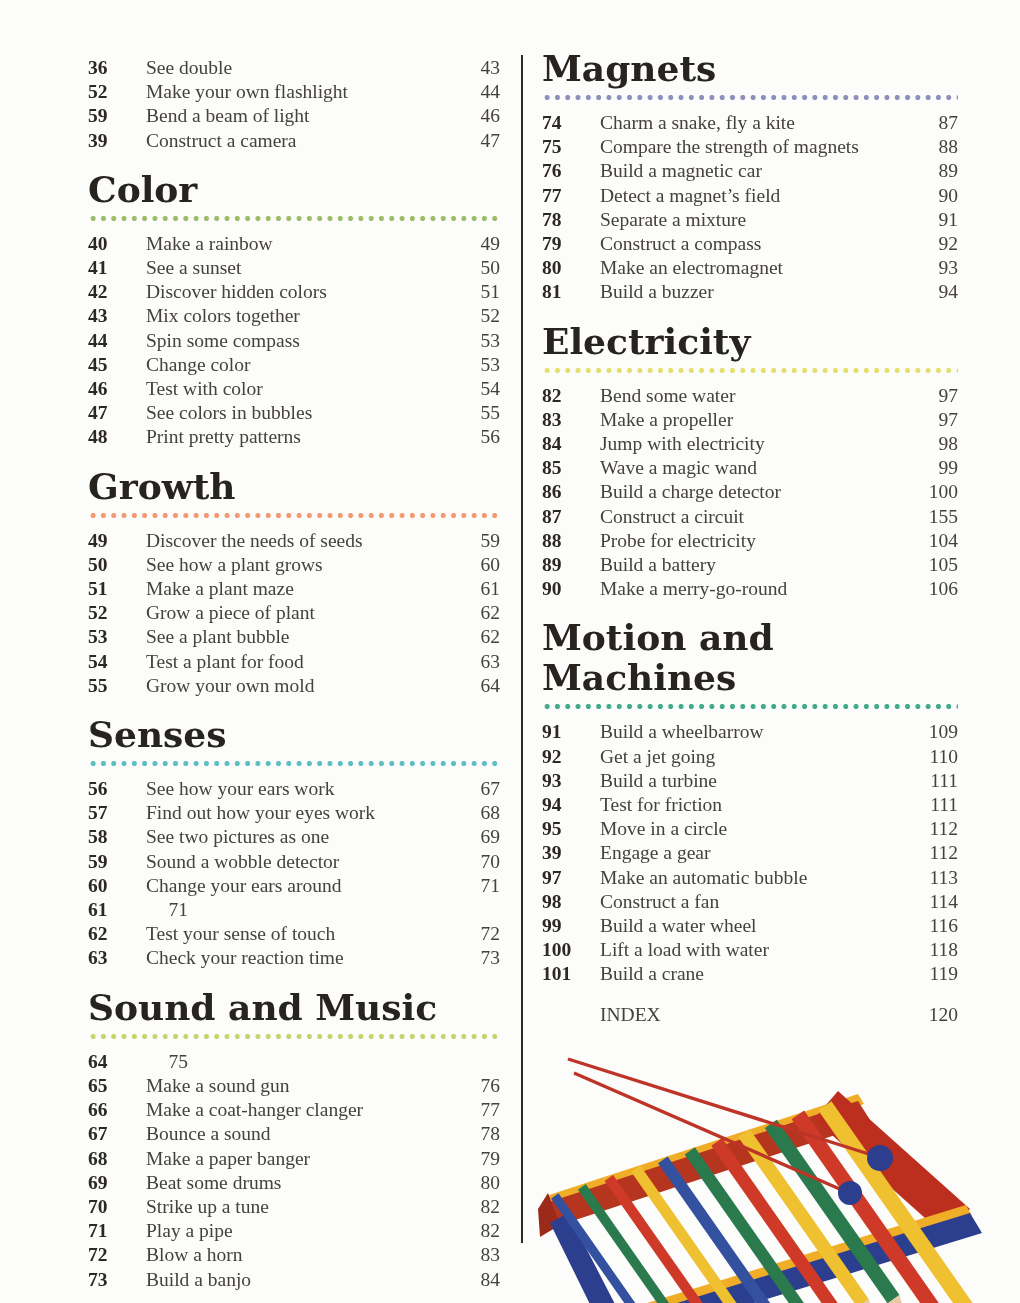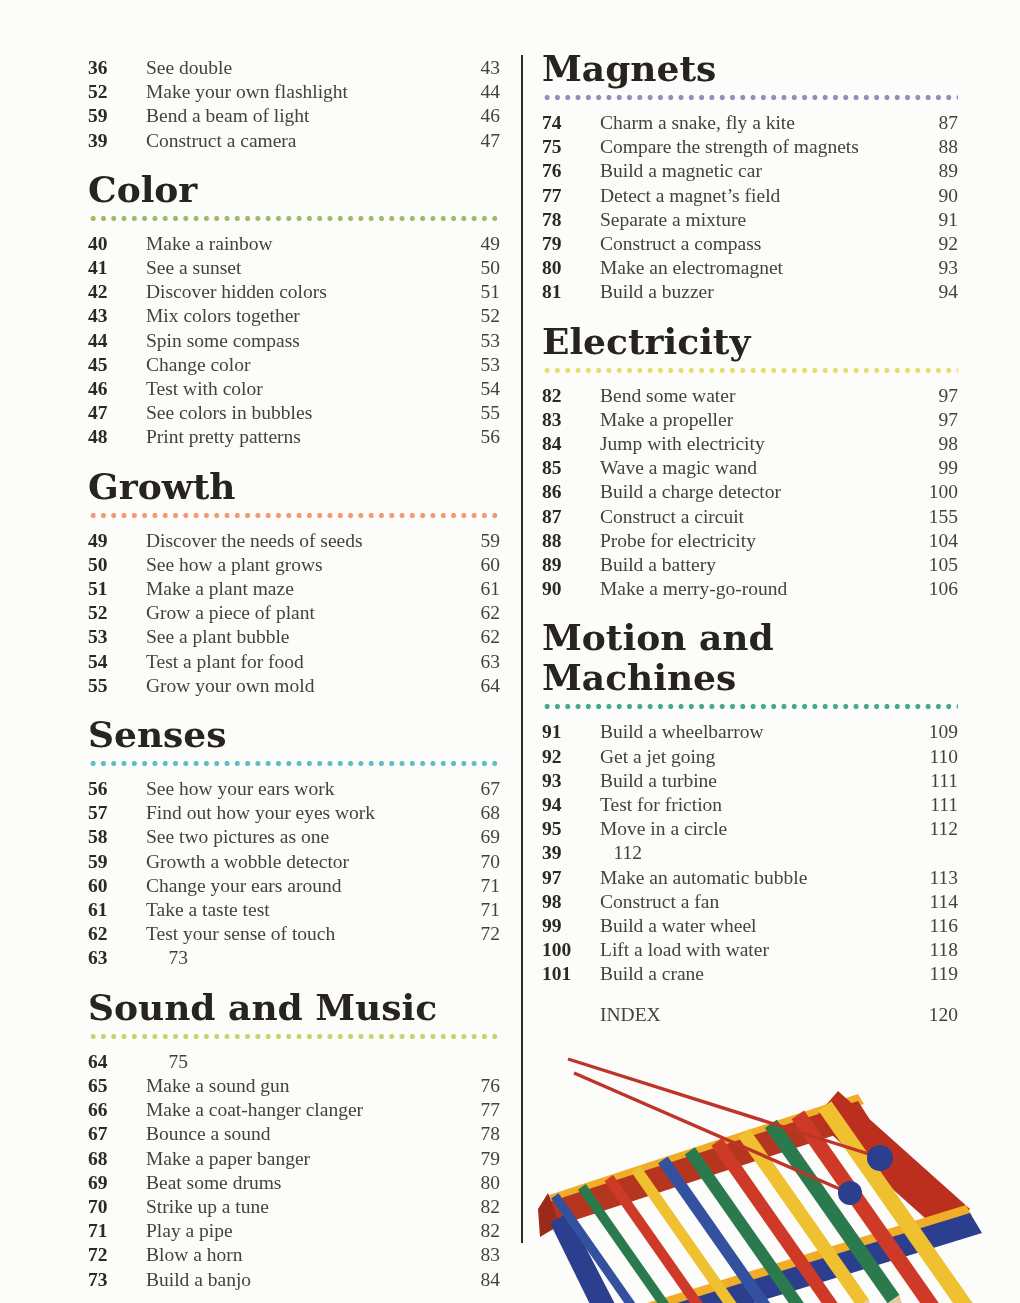--- a/index.html
+++ b/index.html
@@ -178,40 +178,40 @@
           <span class="toc-title">Find out how your eyes work</span>
           <span class="toc-page">68</span>
         </div>
         <div class="toc-row">
           <span class="toc-num">58</span>
           <span class="toc-title">See two pictures as one</span>
           <span class="toc-page">69</span>
         </div>
         <div class="toc-row">
           <span class="toc-num">59</span>
-          <span class="toc-title">Growth a wobble detector</span>
+          <span class="toc-title">Sound a wobble detector</span>
           <span class="toc-page">70</span>
         </div>
         <div class="toc-row">
           <span class="toc-num">60</span>
           <span class="toc-title">Change your ears around</span>
           <span class="toc-page">71</span>
         </div>
         <div class="toc-row">
           <span class="toc-num">61</span>
-          <span class="toc-title">Take a taste test</span>
           <span class="toc-page">71</span>
         </div>
         <div class="toc-row">
           <span class="toc-num">62</span>
           <span class="toc-title">Test your sense of touch</span>
           <span class="toc-page">72</span>
         </div>
         <div class="toc-row">
           <span class="toc-num">63</span>
+          <span class="toc-title">Check your reaction time</span>
           <span class="toc-page">73</span>
         </div>
       </section>
       <section class="toc-section">
         <h2 class="section-heading">Sound and Music</h2>
         <div class="dotted-rule" style="background-image: radial-gradient(circle, rgb(198, 212, 110) 2.2px, rgba(0, 0, 0, 0) 2.9px);"></div>
         <div class="toc-row">
           <span class="toc-num">64</span>
           <span class="toc-page">75</span>
         </div>
@@ -381,20 +381,21 @@
           <span class="toc-title">Test for friction</span>
           <span class="toc-page">111</span>
         </div>
         <div class="toc-row">
           <span class="toc-num">95</span>
           <span class="toc-title">Move in a circle</span>
           <span class="toc-page">112</span>
         </div>
         <div class="toc-row">
           <span class="toc-num">39</span>
+          <span class="toc-title">Engage a gear</span>
           <span class="toc-page">112</span>
         </div>
         <div class="toc-row">
           <span class="toc-num">97</span>
           <span class="toc-title">Make an automatic bubble</span>
           <span class="toc-page">113</span>
         </div>
         <div class="toc-row">
           <span class="toc-num">98</span>
           <span class="toc-title">Construct a fan</span>

